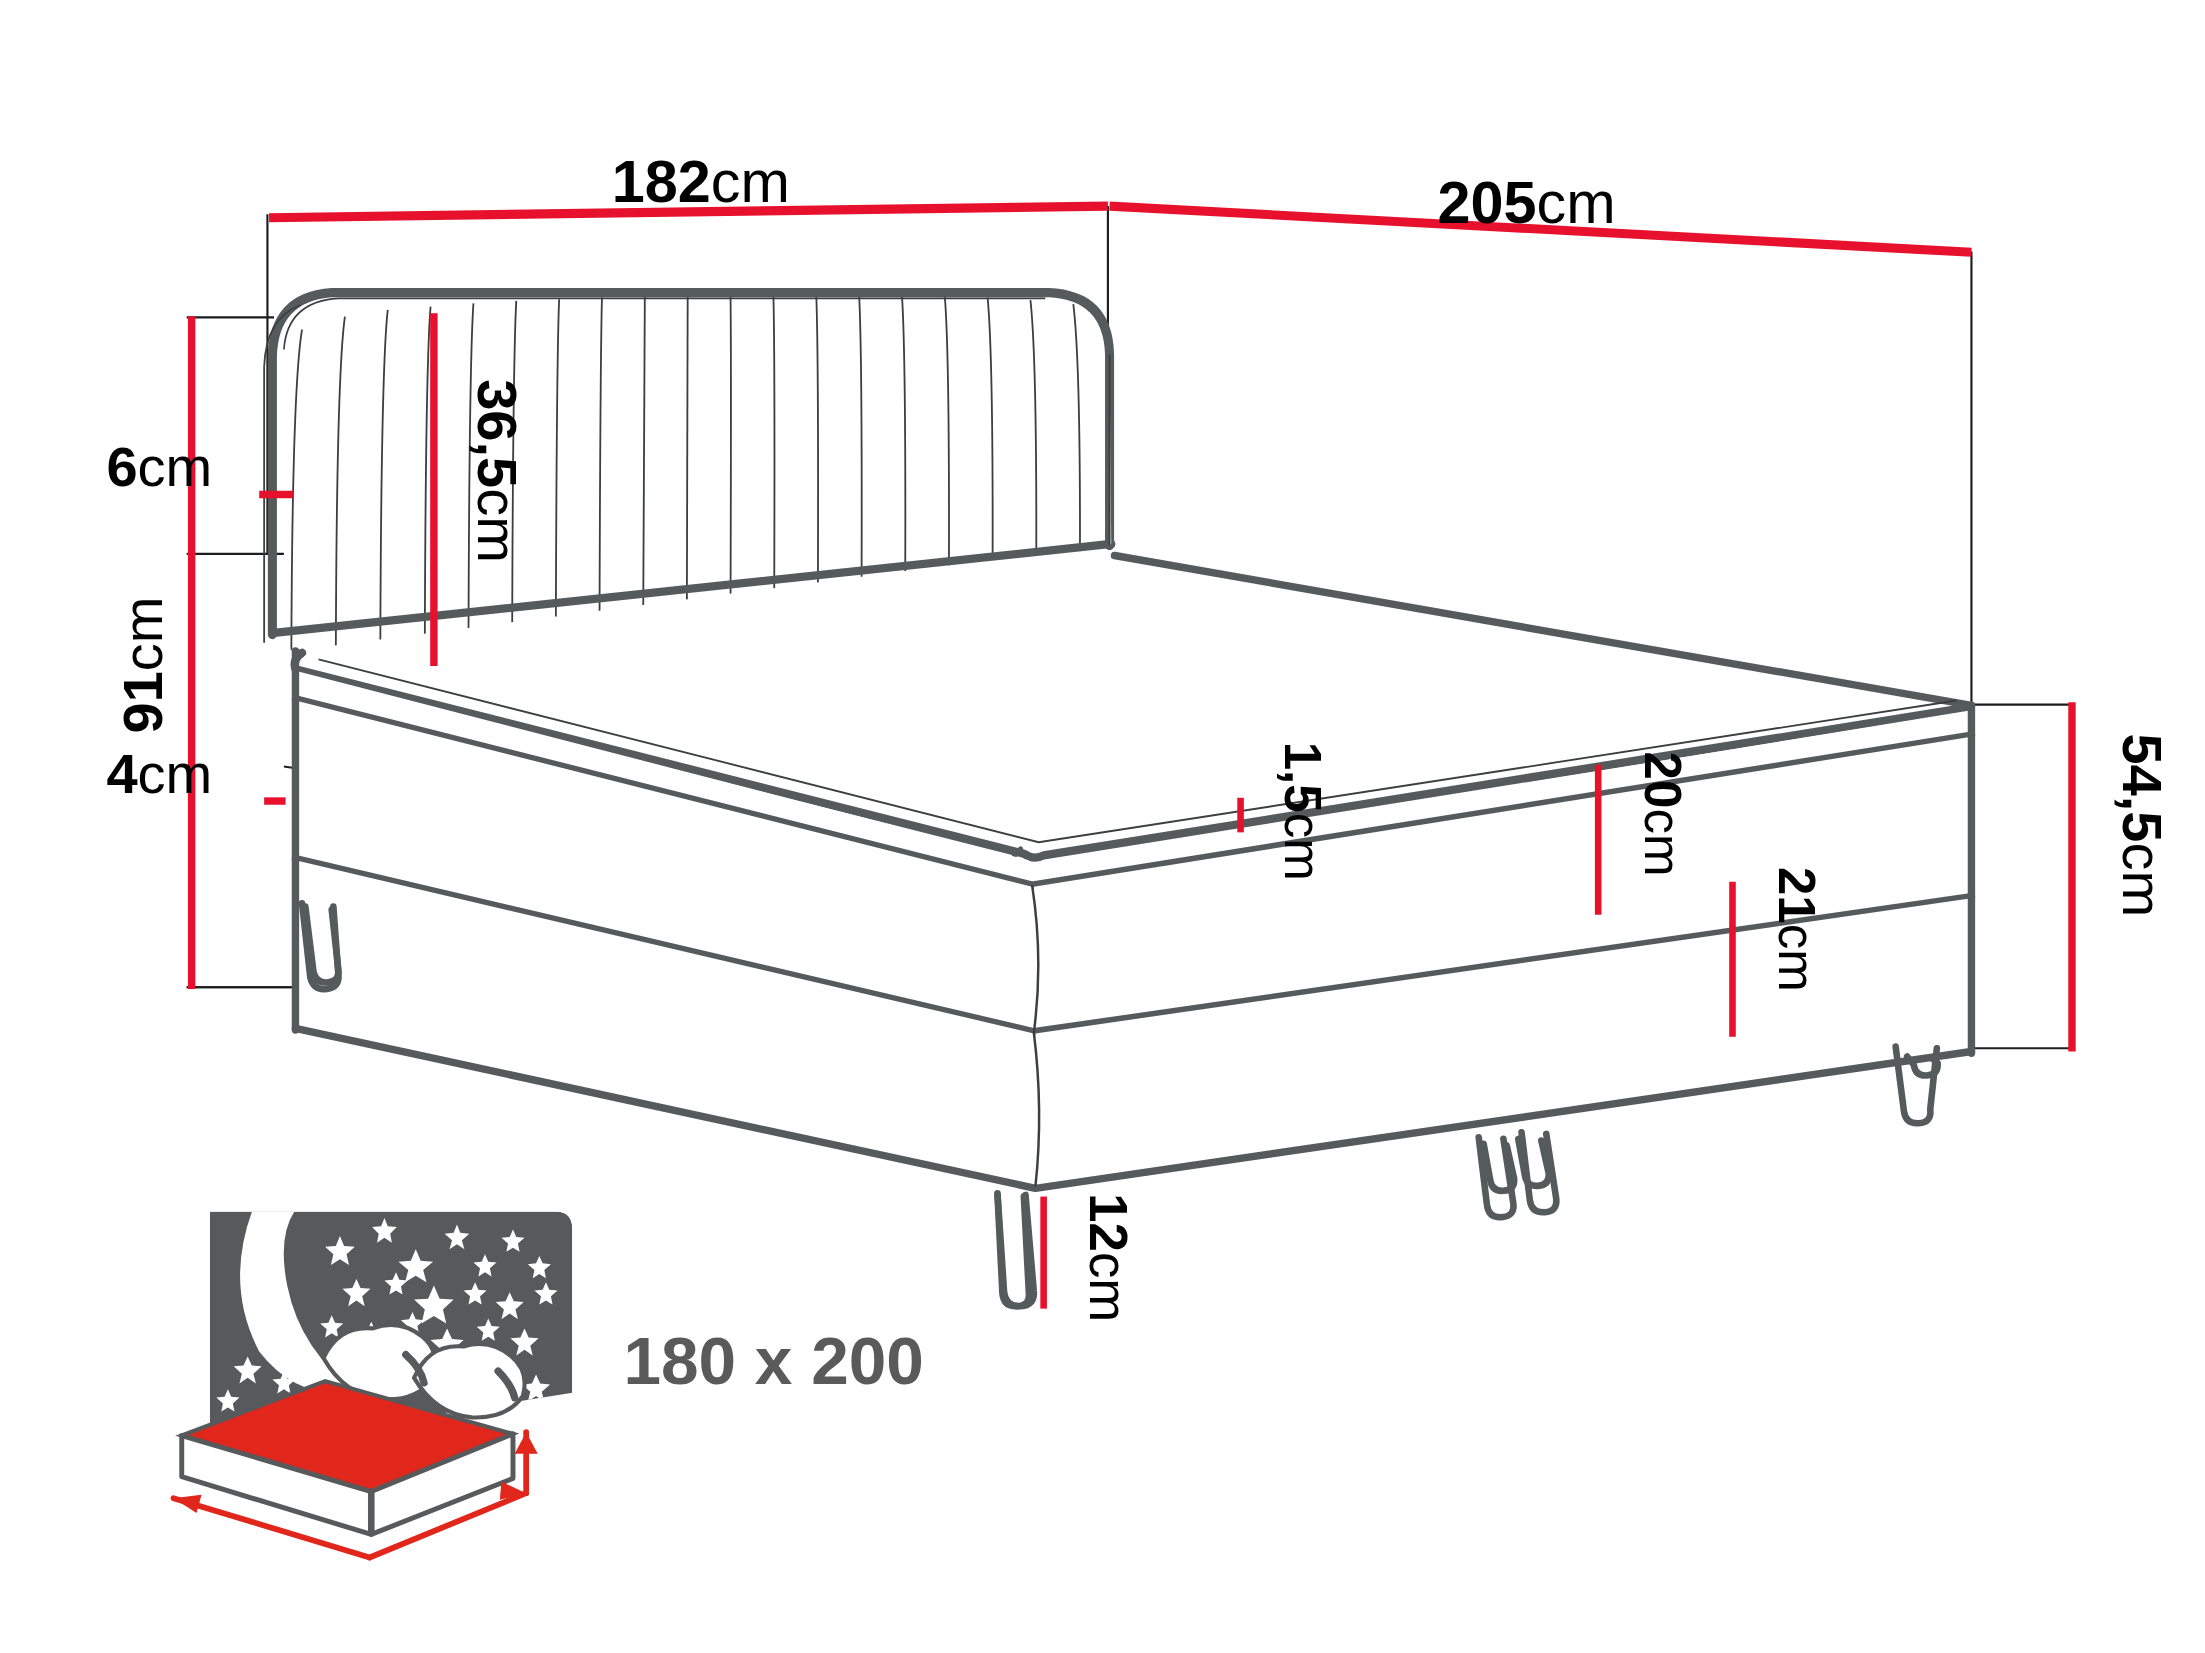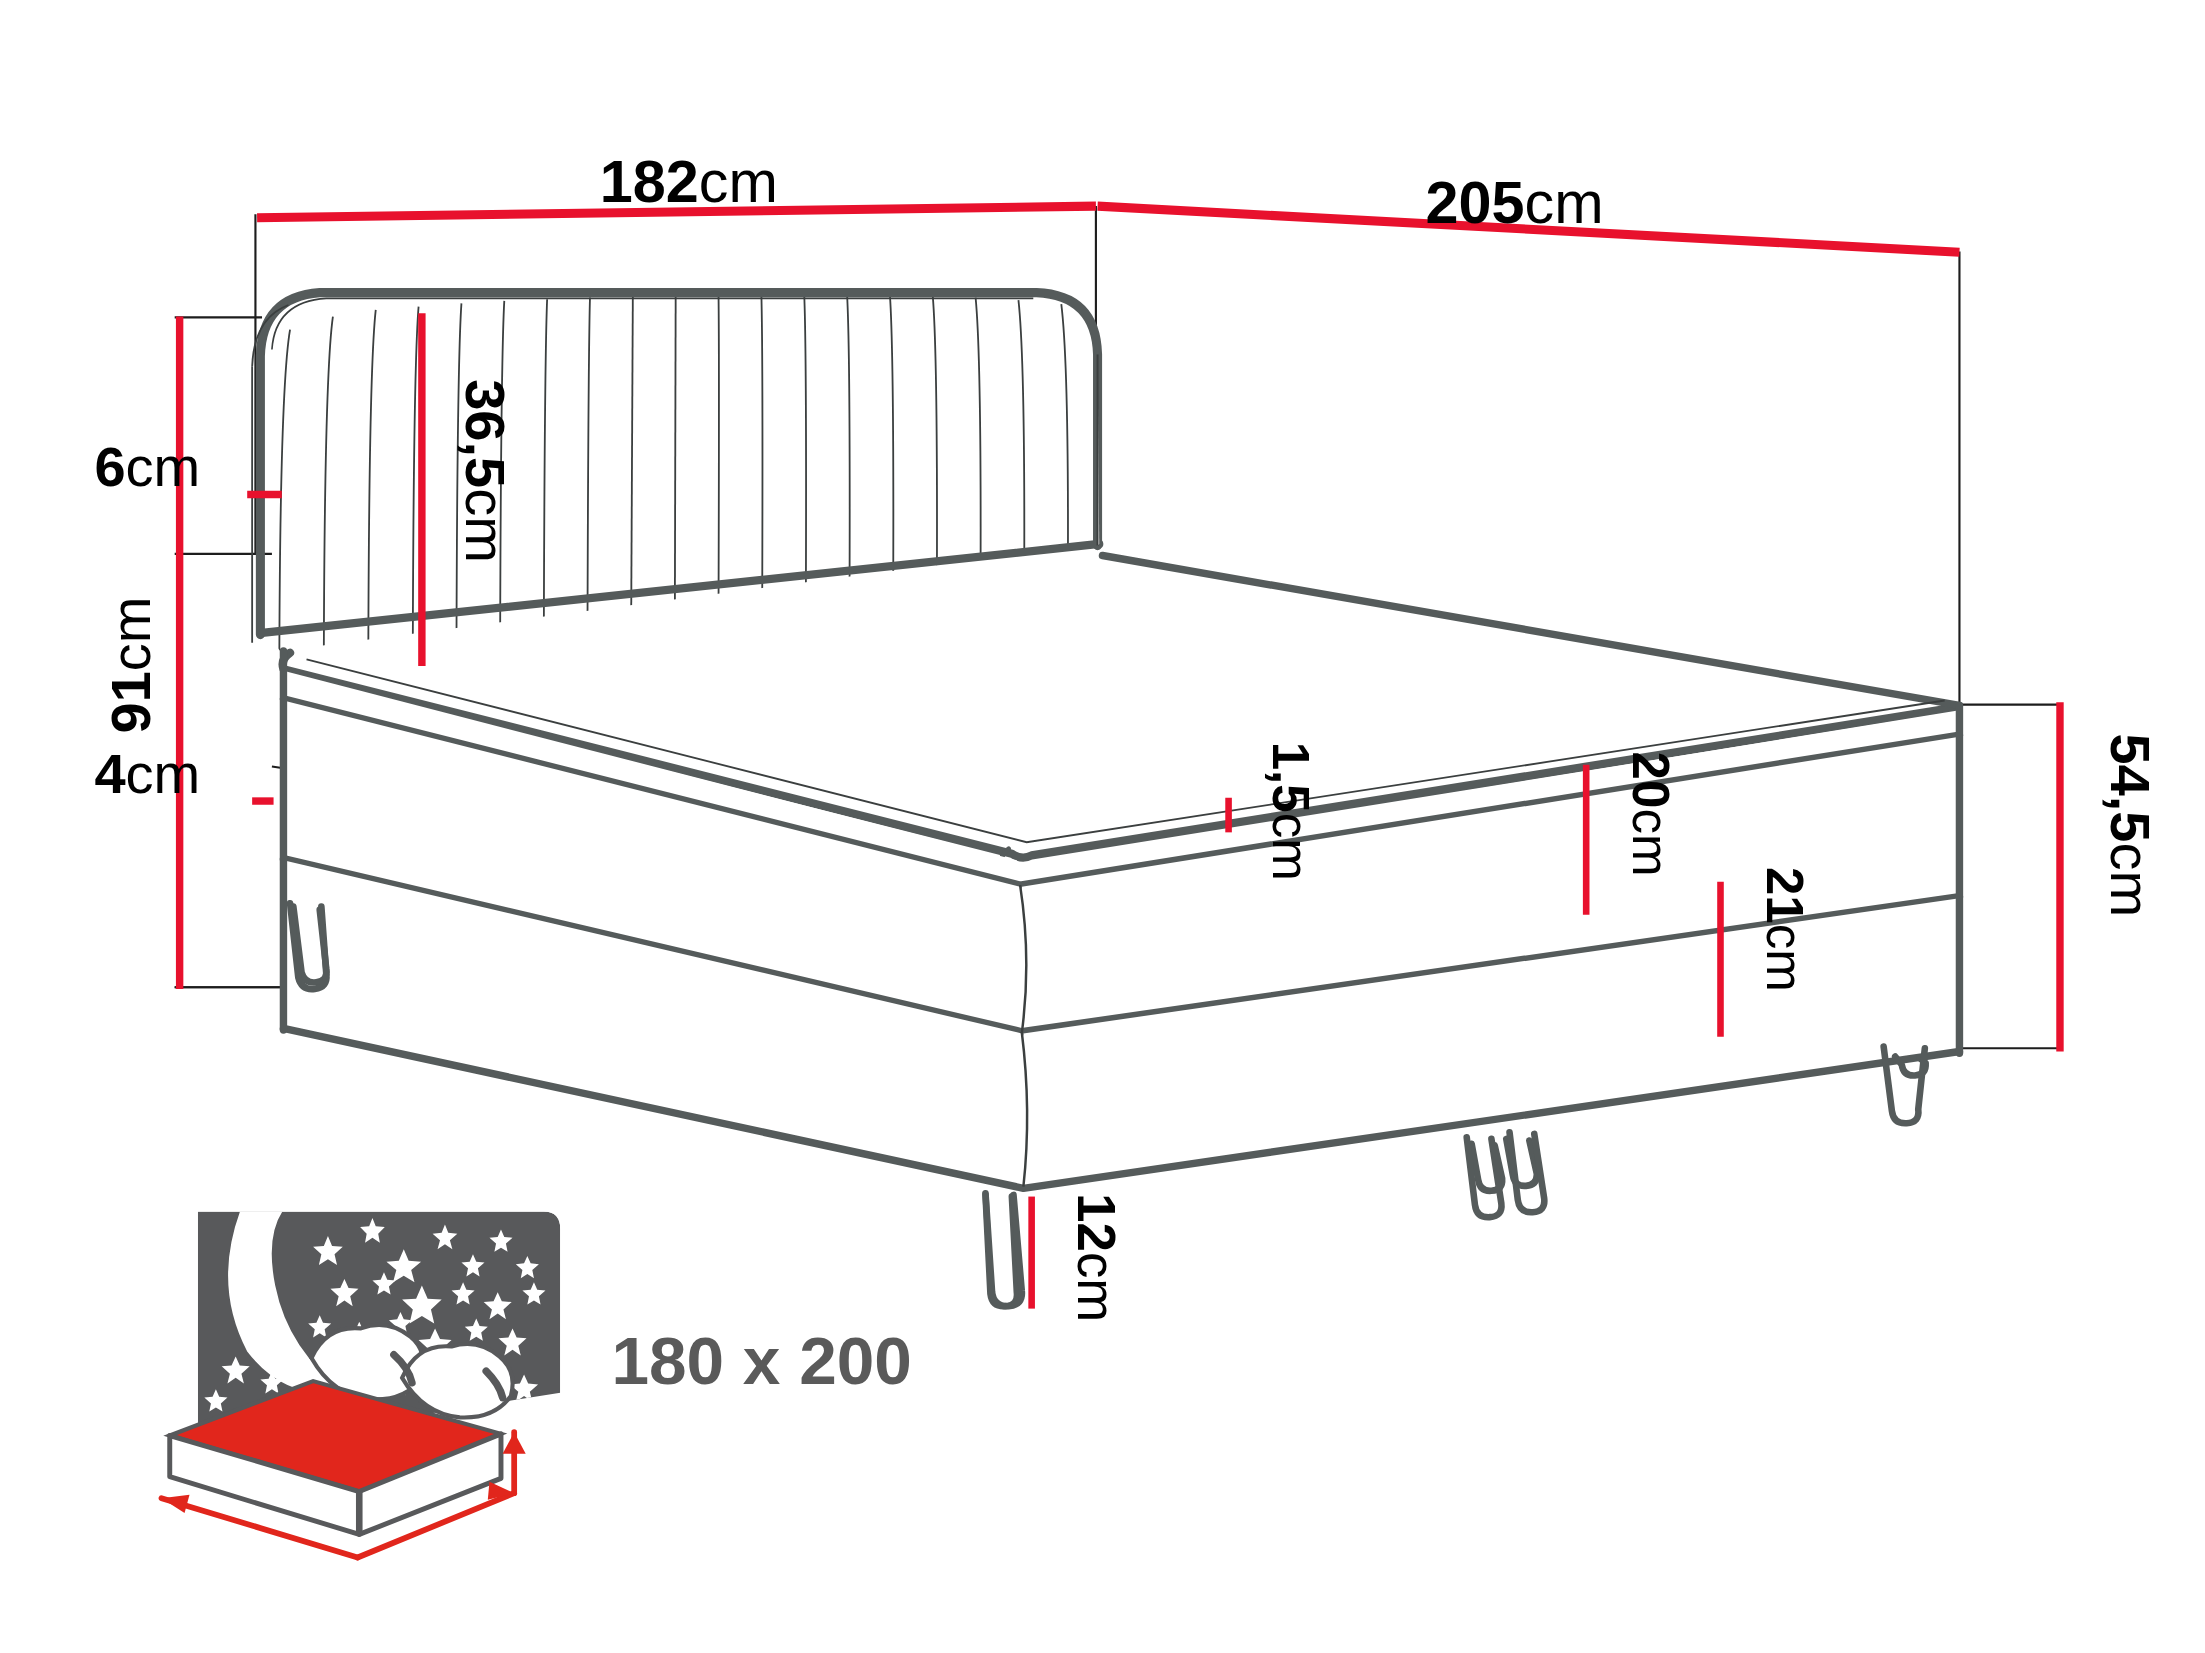--- a/index.html
+++ b/index.html
@@ -12,20 +12,21 @@
     height: 1654px;
     font-family: "Liberation Sans", sans-serif;
     overflow: hidden;
     position: relative;
   }
   #diagram-root {
     position: absolute;
     inset: 0;
     width: 1899px;
     height: 1654px;
+    padding-left: 12px;
   }
   svg.drawing {
     display: block;
     width: 2205px;
     height: 1654px;
   }
   .dim-text {
     font-family: "Liberation Sans", sans-serif;
     font-weight: bold;
     fill: #000000;

